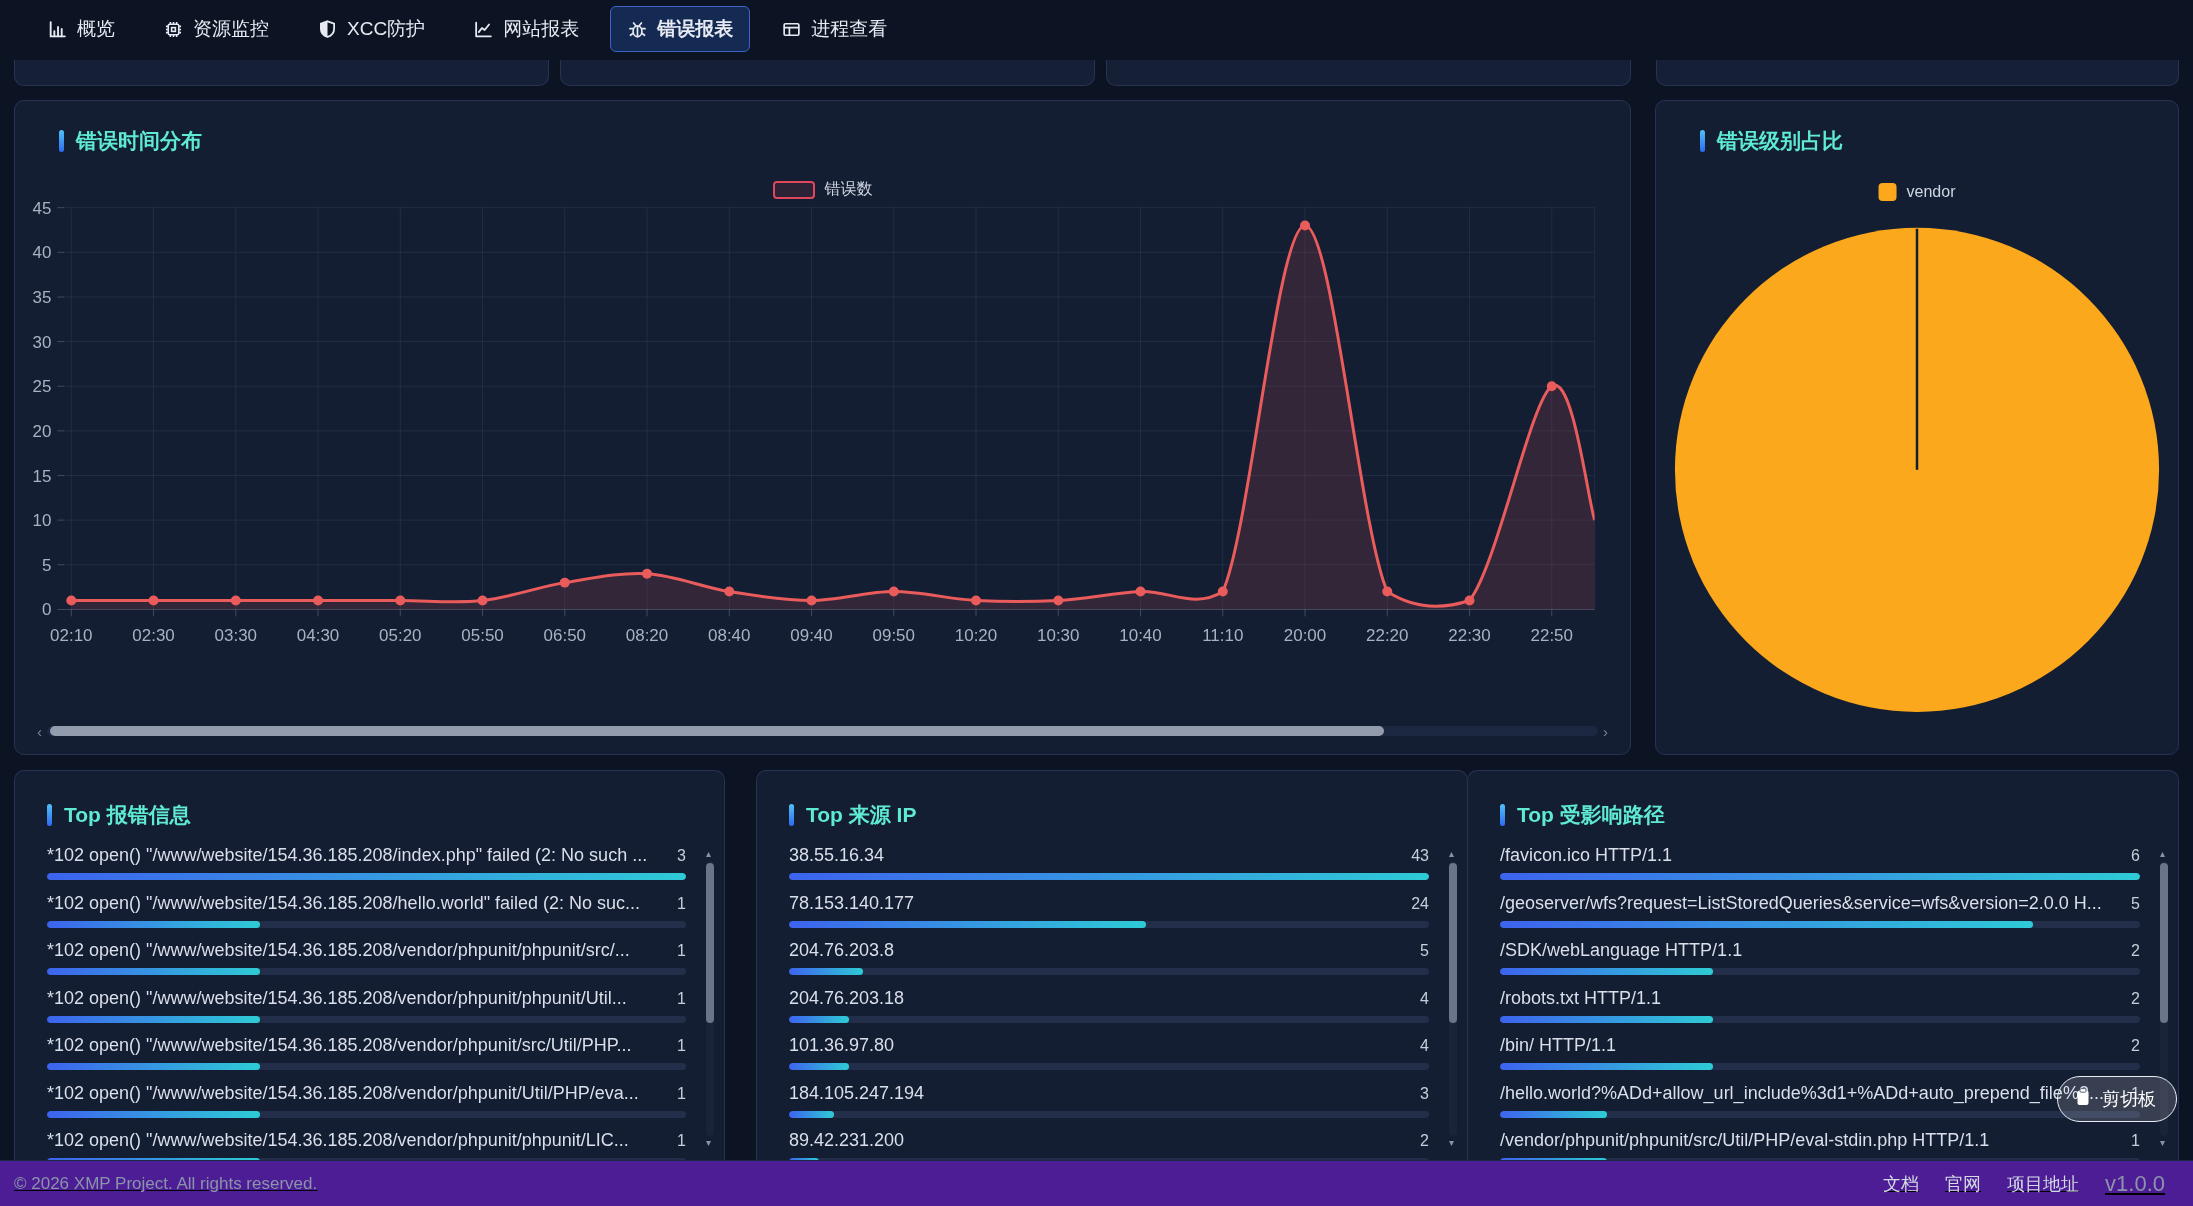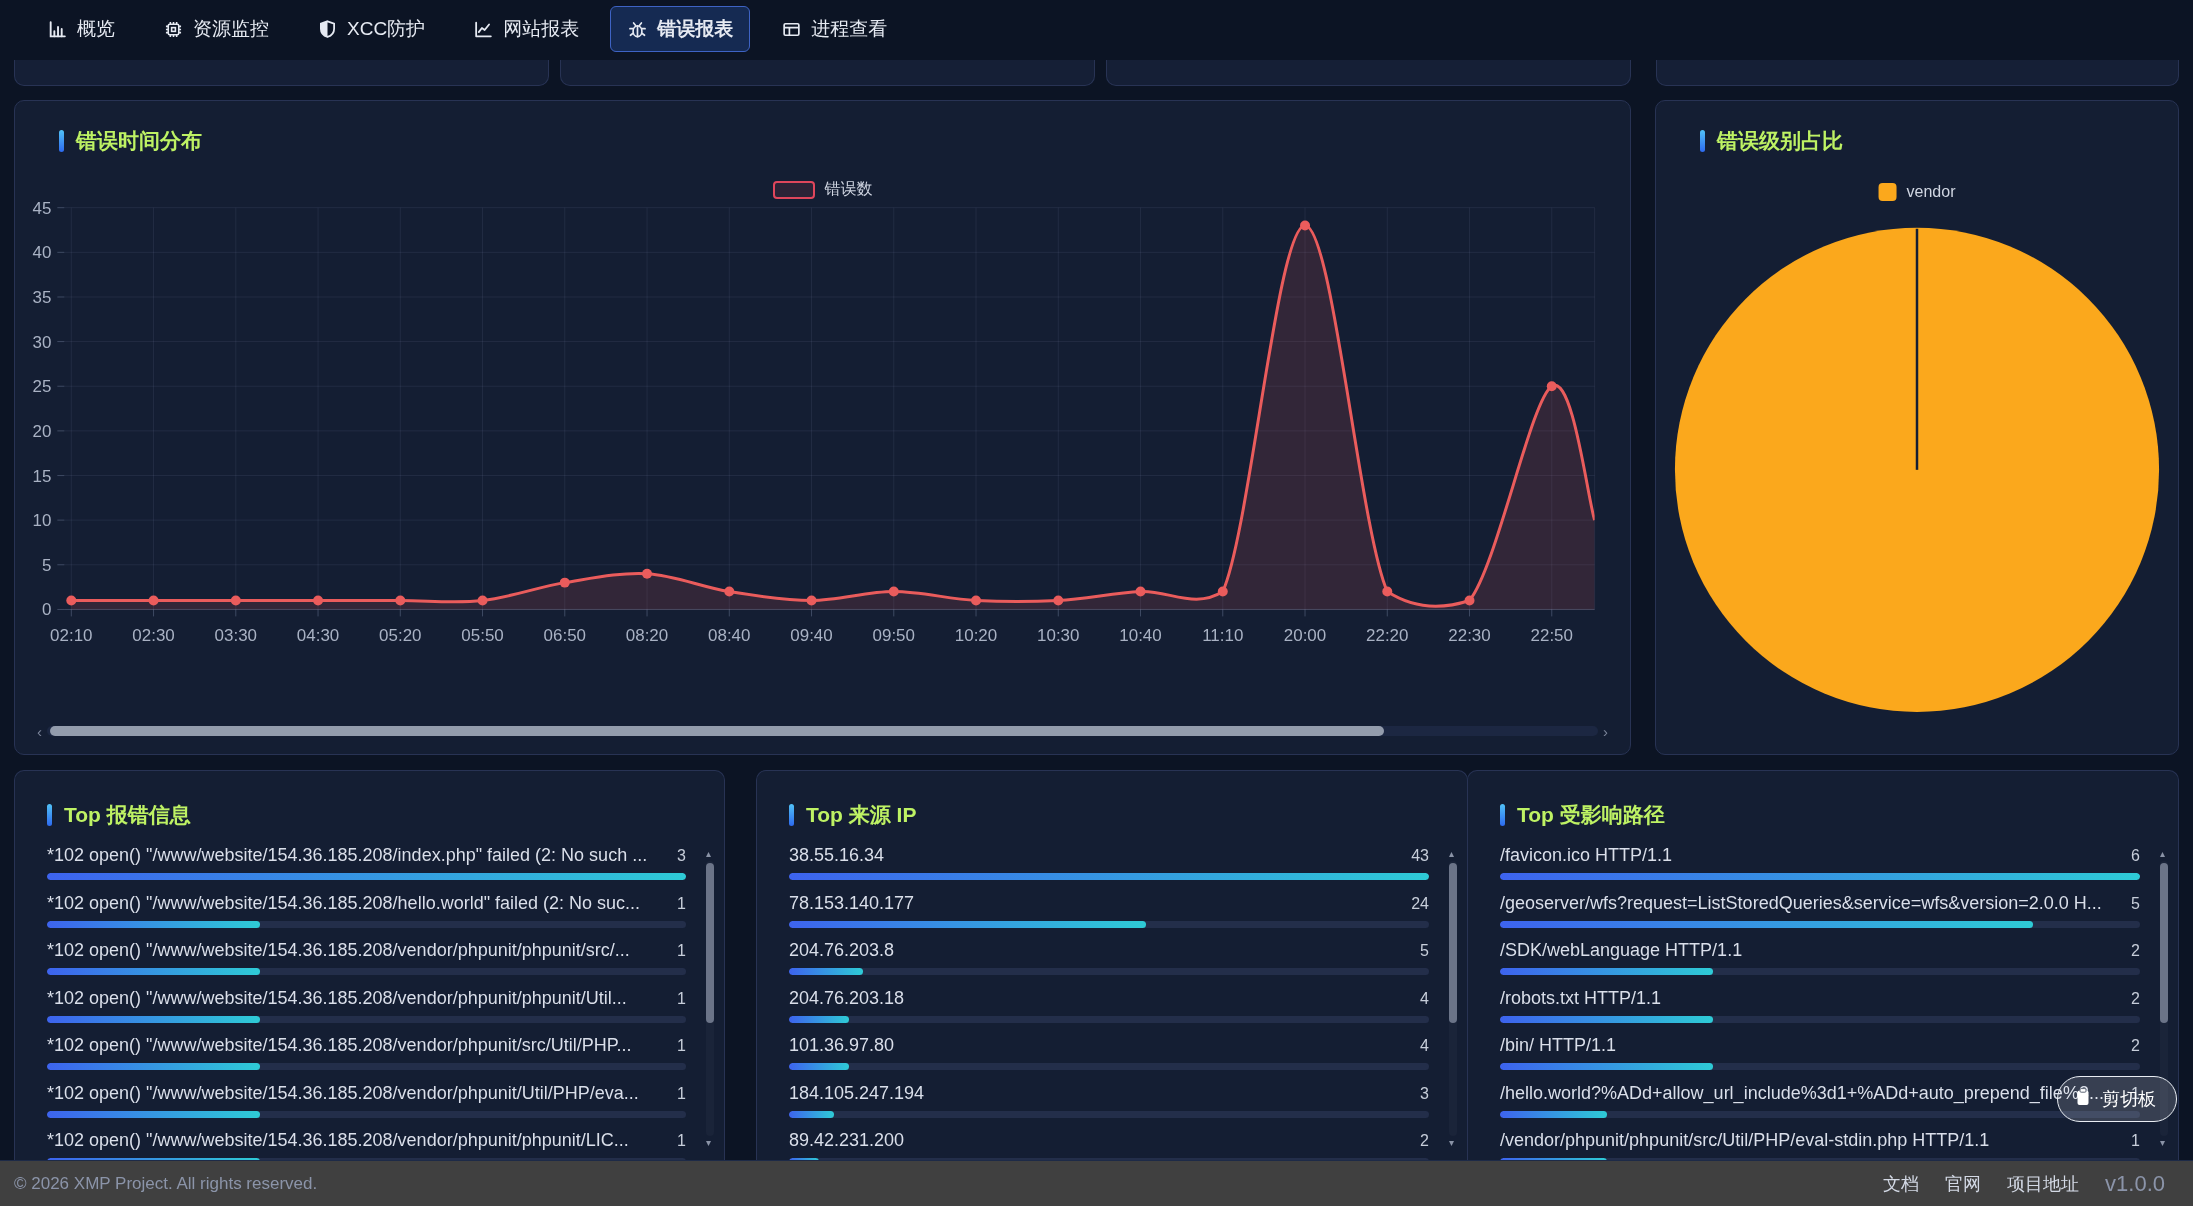--- a/index.html
+++ b/index.html
@@ -20,21 +20,21 @@
   .partial-card{position:absolute;top:60px;height:26px;background:#151f36;
     border:1px solid #283354;border-top:none;border-radius:0 0 10px 10px;box-sizing:border-box;}
   .card{position:absolute;background:#141e33;border:1px solid #283354;border-radius:10px;box-sizing:border-box;}
   #chart-card{left:14px;top:100px;width:1617px;height:655px;}
   #pie-card{left:1655px;top:100px;width:524px;height:655px;}
   .list-card{top:770px;height:390px;border-radius:10px 10px 0 0;border-bottom:none;overflow:hidden;}
   #errors-card{left:14px;width:711px;padding-left:39px;}
   #ips-card{left:756px;width:712px;}
   #paths-card{left:1467px;width:712px;}
   .card-title{position:absolute;top:26px;left:44px;display:flex;align-items:center;gap:12px;
-    color:#bef264;font-size:21px;font-weight:bold;}
+    color:#5eead4;font-size:21px;font-weight:bold;}
   .list-card .card-title{left:32px;top:30px;}
   .accent-bar{width:5px;height:22px;border-radius:3px;background:linear-gradient(180deg,#51c2f7,#2d6af0);}
   
   #line-chart,#pie-chart{position:absolute;left:0;top:0;width:100%;height:100%;}
   .legend-line{position:absolute;top:78px;left:50%;transform:translateX(-50%);
     display:flex;gap:10px;align-items:center;color:#d0d6e2;font-size:16px;cursor:pointer;}
   .legend-rect{width:42px;height:18px;border:2px solid #e0465c;border-radius:4px;
     background:rgba(224,70,92,0.12);box-sizing:border-box;}
   .legend-pie{position:absolute;top:82px;left:50%;transform:translateX(-50%);
     display:flex;gap:10px;align-items:center;color:#d0d6e2;font-size:16px;cursor:pointer;}
@@ -53,23 +53,23 @@
   .li-val{color:#c7ceda;font-size:16px;}
   .li-bar{margin-top:7px;height:7px;border-radius:4px;background:#232e4a;overflow:hidden;}
   .li-fill{height:100%;border-radius:4px;background:linear-gradient(90deg,#3d63ee,#2ecbd6);}
   .vscroll{position:absolute;right:10px;top:78px;bottom:12px;width:8px;}
   .vs-track{position:absolute;left:0;right:0;top:12px;bottom:12px;background:#1a2439;border-radius:4px;}
   .vs-thumb{position:absolute;top:2px;left:0;width:8px;height:58%;background:#6b7488;border-radius:4px;}
   .vs-arrow{position:absolute;left:0;color:#8a93a6;font-size:10px;line-height:1;}
   .vs-arrow.up{top:0;}
   .vs-arrow.down{bottom:0;}
   
-  footer{position:absolute;left:0;right:0;top:1160px;height:46px;background:#404040;
+  footer{position:absolute;left:0;right:0;top:1160px;height:46px;background:#4c1d95;
     border-top:1px solid #1d2a47;display:flex;align-items:center;justify-content:space-between;
-    padding:0 28px 0 14px;box-sizing:border-box;}
+    padding:0 28px 0 14px;box-sizing:border-box;text-decoration:underline;}
   .footer-left{color:#8b94a9;font-size:17px;}
   .footer-right{display:flex;align-items:center;gap:26px;}
   .footer-link{color:#d3d9e5;font-size:18px;cursor:pointer;}
   .footer-version{color:#8b94a9;font-size:22px;}
   
   .clipboard-btn{position:absolute;right:16px;top:1076px;height:46px;padding:0 20px 0 15px;
     display:flex;align-items:center;gap:9px;background:rgba(255,255,255,0.15);
     border:1.5px solid #e9edf3;border-radius:23px;color:#ffffff;font-size:18px;cursor:pointer;z-index:5;}
   .clipboard-btn svg{width:20px;height:20px;}
 </style>

